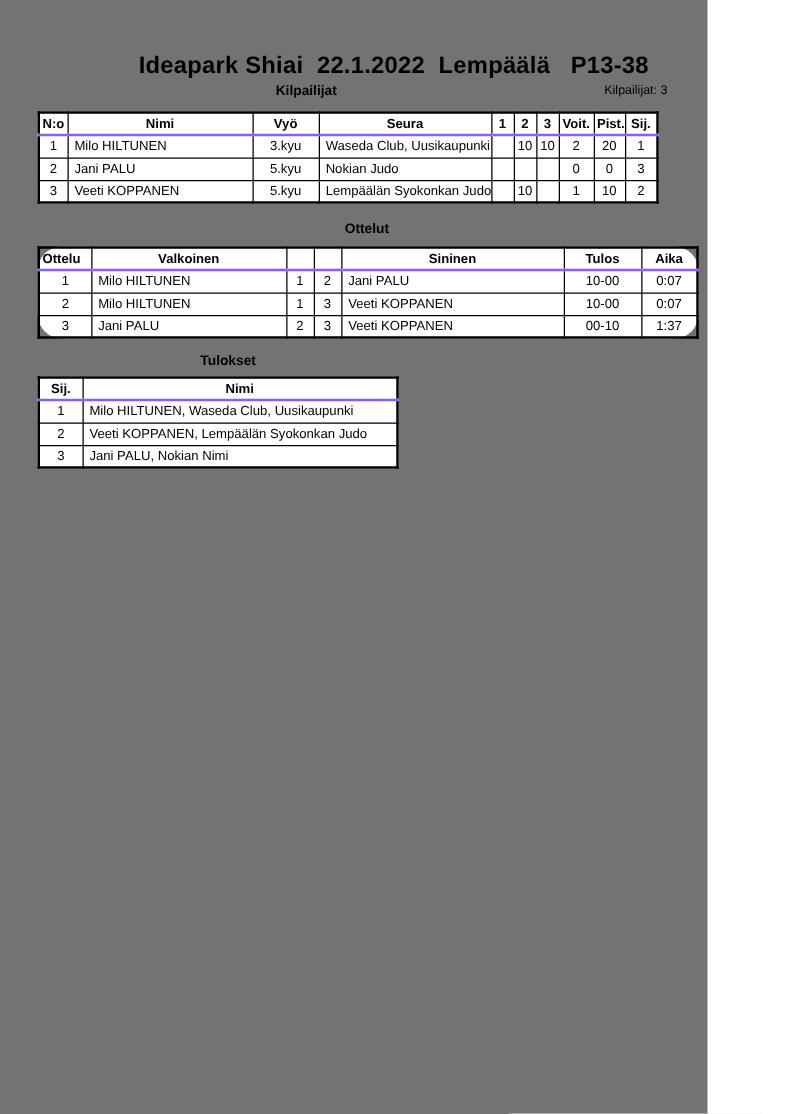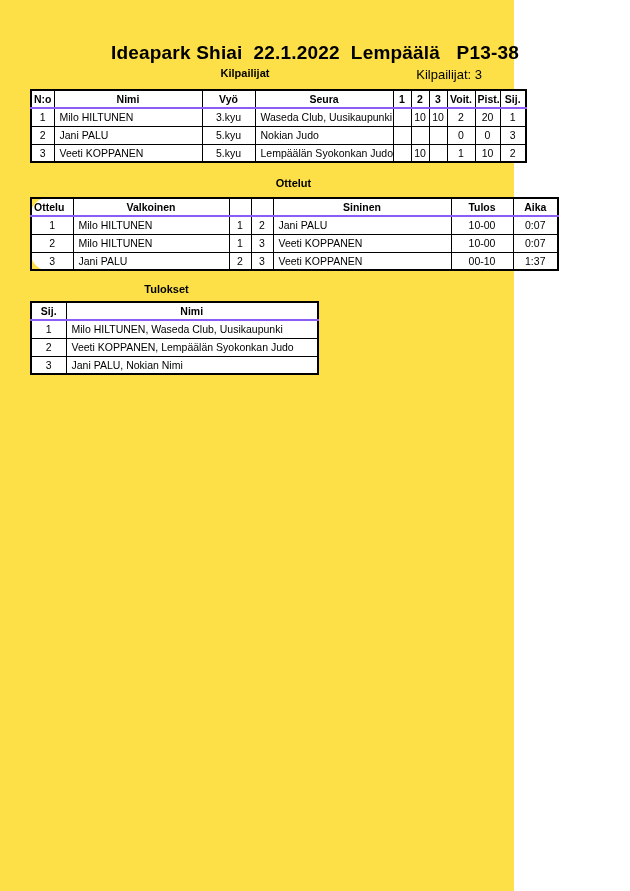--- a/index.html
+++ b/index.html
@@ -3,42 +3,42 @@
 <meta charset="utf-8">
 <style>
   * { box-sizing: border-box; margin: 0; padding: 0; }
   html, body { background: #ffffff; }
   body {
     width: 630px; height: 891px;
     font-family: "Liberation Sans", sans-serif;
     color: #000;
     position: relative;
   }
-  .page { position: absolute; inset: 0; width: 514px; height: 891px; background: #fde047; }
+  .page { position: absolute; inset: 0; width: 566px; height: 891px; background: #737373; }
 
   .doc-title {
     position: absolute; top: 42px; left: 0; width: 630px;
     text-align: center;
     font-size: 19px; font-weight: bold;
     white-space: pre;
     letter-spacing: 0.2px;
   }
 
   .caption {
     position: absolute;
     text-align: center;
     font-size: 11px; font-weight: bold;
   }
   .caption-competitors { top: 67px; left: 30px; width: 430px; }
   .caption-matches     { top: 177px; left: 30px; width: 527px; }
-  .caption-results     { top: 283px; left: 23px; width: 287px; }
+  .caption-results     { top: 283px; left: 39px; width: 287px; }
 
   .count-label {
     position: absolute; top: 67px; right: 32px;
-    font-size: 13px;
+    font-size: 10px;
   }
 
   table {
     position: absolute;
     border-collapse: collapse;
     table-layout: fixed;
     border: 2px solid #000;
     background: #fff;
   }
   th, td {

